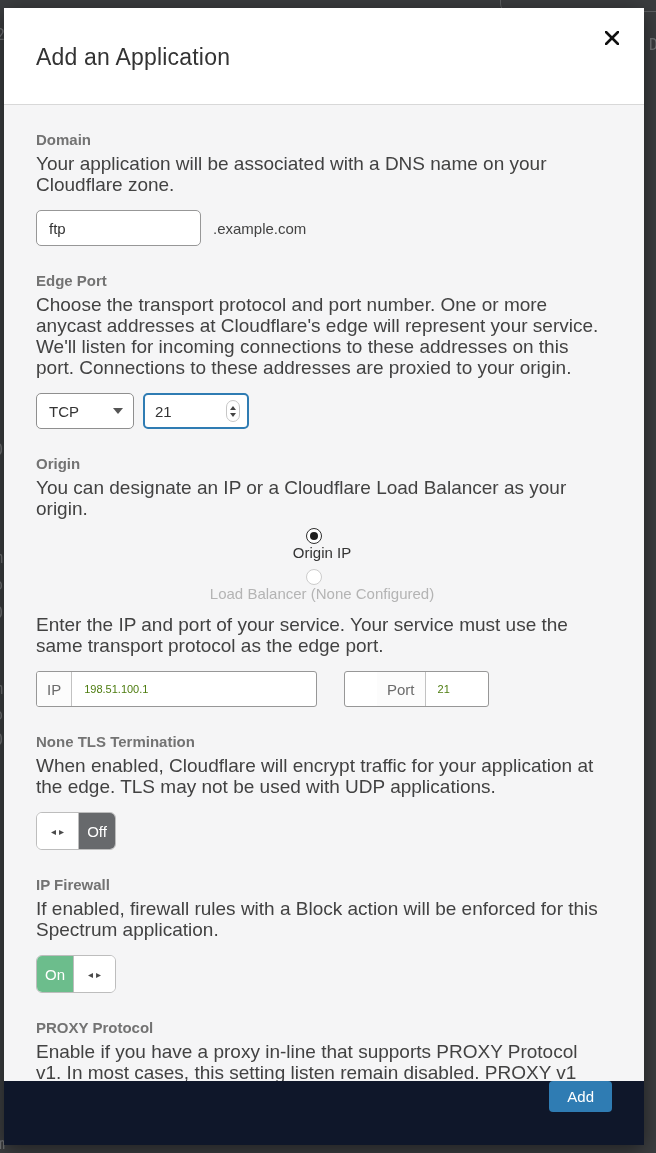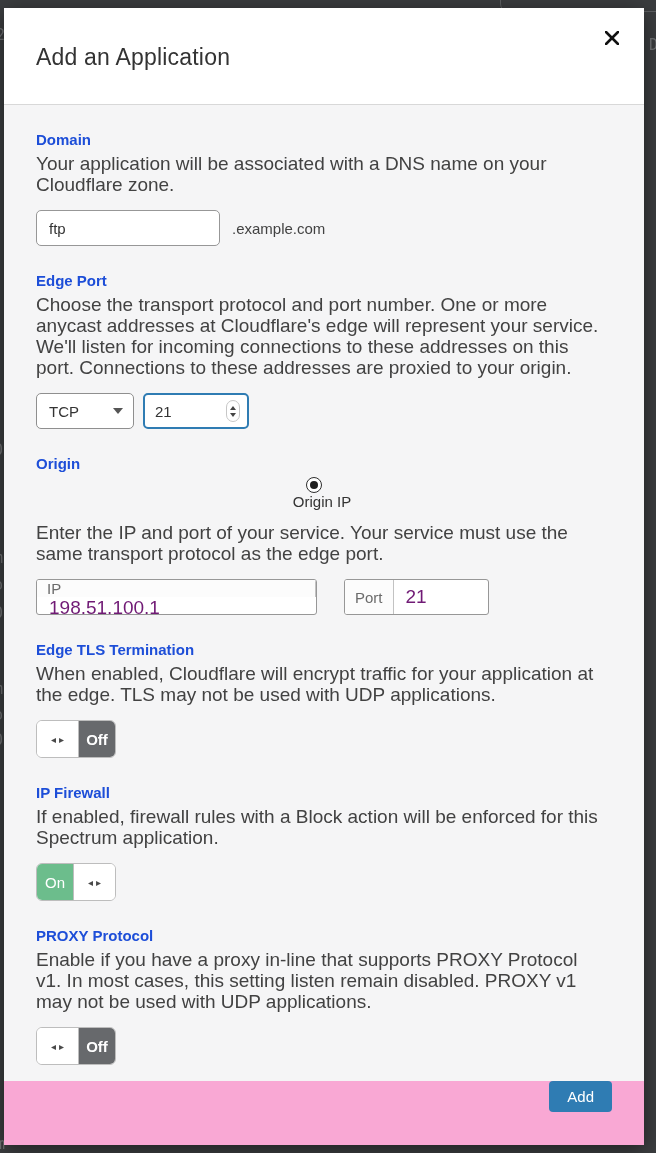--- a/index.html
+++ b/index.html
@@ -64,21 +64,21 @@
     flex:1 1 auto;
     background:#f5f5f6;
     padding:26px 36px 0 32px;
     overflow:hidden;
   }
 
   .section { margin-bottom:26px; }
   .section-label {
     font-size:15px;
     font-weight:700;
-    color:#1d4ed8;
+    color:#737373;
     margin-bottom:5px;
   }
   .section-desc {
     font-size:19px;
     color:#424242;
     line-height:21px;
     margin-bottom:15px;
     max-width:574px;
   }
 
@@ -88,21 +88,21 @@
     height:36px;
     border:1px solid #979797;
     border-radius:5px;
     background:#fff;
     font-family:"Liberation Sans", sans-serif;
     font-size:15px;
     color:#333;
     padding:0 12px;
     outline:none;
   }
-  .domain-input { width:184px; }
+  .domain-input { width:165px; }
   .domain-suffix { margin-left:12px; font-size:15px; color:#424242; }
 
   .select-box {
     width:98px; height:36px;
     border:1px solid #8f8f8f;
     border-radius:5px;
     background:#fff;
     display:flex;
     align-items:center;
     justify-content:space-between;
@@ -180,37 +180,37 @@
 
   .input-group {
     display:flex;
     height:36px;
     border:1px solid #979797;
     border-radius:3px;
     background:#fff;
     overflow:hidden;
     align-items:stretch;
   }
-  .group-ip { width:281px; margin-right:27px;flex-direction:column; }
-  .group-port { width:145px; }
+  .group-ip { width:281px; margin-right:27px; }
+  .group-port { width:145px;padding-left:32px; }
   .input-prefix {
     display:flex; align-items:center;
     padding:0 10px;
     font-size:15px; color:#6b6b6b;
     background:#fcfcfc;
     border-right:1px solid #c2c2c2;
     flex:0 0 auto;
   }
   .input-group input {
     border:none; outline:none;
     flex:1 1 auto;
     min-width:0;
     padding:0 12px;
     font-family:"Liberation Sans", sans-serif;
-    font-size:19px; color:#701a75;
+    font-size:11px; color:#4d7c0f;
     background:transparent;
   }
 
   .toggle {
     display:flex;
     width:80px; height:38px;
     border:1px solid #bdbdbd;
     border-radius:6px;
     overflow:hidden;
     cursor:pointer;
@@ -227,28 +227,28 @@
     color:#4a4a4a;
     letter-spacing:3px;
     padding-left:3px;
   }
   .toggle-state {
     flex:1 1 auto;
     display:flex; align-items:center; justify-content:center;
     font-size:15px;
     color:#fff;
   }
-  .toggle.off .toggle-state { background:#67696c;font-weight:bold; }
+  .toggle.off .toggle-state { background:#67696c; }
   .toggle.off .toggle-knob { border-right:1px solid #bdbdbd; }
   .toggle.on  .toggle-state { background:#6cbd8c; }
   .toggle.on  .toggle-knob { border-left:1px solid #bdbdbd; }
 
   .modal-footer {
     flex:0 0 auto;
-    background:#f9a8d4;
+    background:#0f172a;
     padding:0 32px 33px 32px;
     display:flex;
     justify-content:flex-end;
   }
   .add-button {
     background:#2f7cb3;
     color:#fff;
     font-family:"Liberation Sans", sans-serif;
     font-size:15px;
     border:none;
@@ -314,44 +314,49 @@
           <span class="stepper">
             <span class="up"></span>
               <span class="down"></span>
           </span>
         </div>
       </div>
     </div>
 
     <div class="section">
       <div class="section-label">Origin</div>
+      <div class="section-desc" style="margin-bottom:9px">You can designate an IP or a Cloudflare Load Balancer as your origin.</div>
 
       <div class="radio-row">
         <span class="radio-outer">
             <span class="radio-dot"></span>
           </span>
         <span class="radio-label">Origin IP</span>
+      </div>
+      <div class="radio-row disabled">
+        <span class="radio-outer"></span>
+        <span class="radio-label">Load Balancer (None Configured)</span>
       </div>
 
       <div class="section-desc" style="margin-top:12px">Enter the IP and port of your service. Your service must use the same transport protocol as the edge port.</div>
 
       <div class="control-row">
         <div class="input-group group-ip">
           <span class="input-prefix">IP</span>
           <input type="text" value="198.51.100.1" style="">
         </div>
         <div class="input-group group-port">
           <span class="input-prefix">Port</span>
           <input type="text" value="21" style="">
         </div>
       </div>
     </div>
 
     <div class="section">
-      <div class="section-label">Edge TLS Termination</div>
+      <div class="section-label">None TLS Termination</div>
       <div class="section-desc">When enabled, Cloudflare will encrypt traffic for your application at the edge. TLS may not be used with UDP applications.</div>
       <div class="toggle off">
         <span class="toggle-knob">
           <span class="arrows">◂▸</span>
         </span>
         <span class="toggle-state">Off</span>
       </div>
     </div>
 
     <div class="section">

